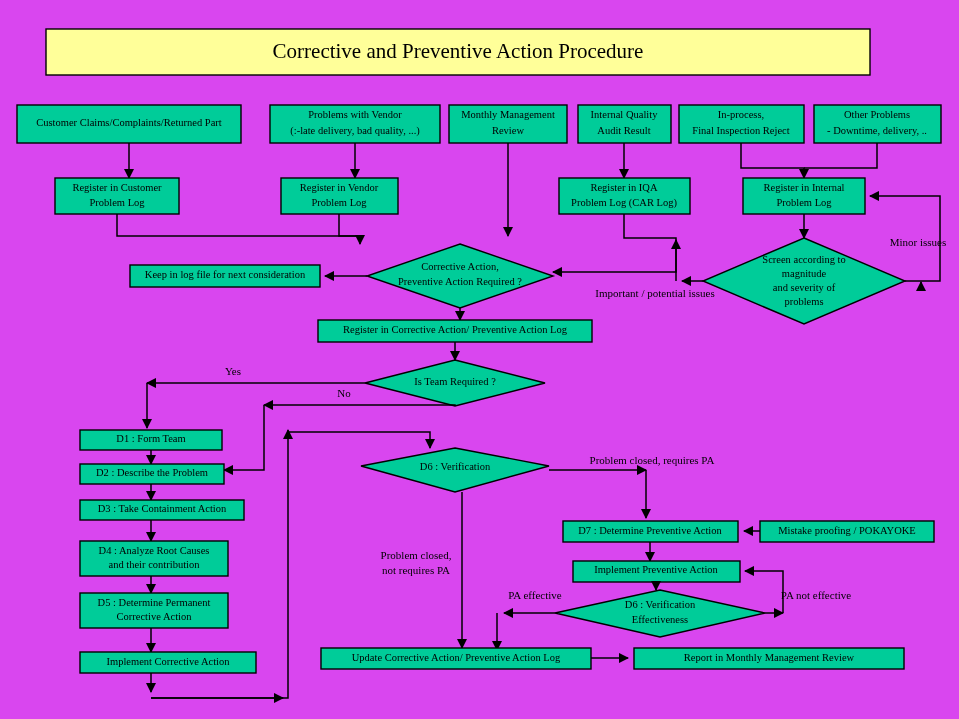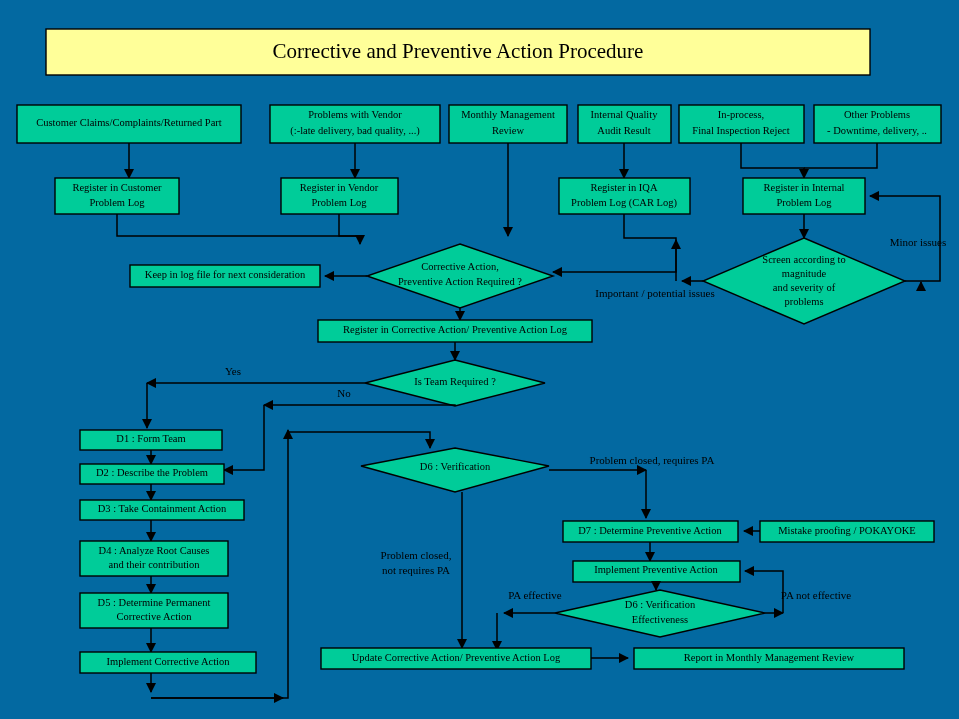--- a/index.html
+++ b/index.html
@@ -9,21 +9,21 @@
   .nodeText{font-family:"Liberation Serif",serif;font-size:11px;fill:#000;text-anchor:middle;dominant-baseline:middle;}
   .nodeText.small{font-size:10.5px;}
   .edgeLabel{font-family:"Liberation Serif",serif;font-size:11px;fill:#000;text-anchor:middle;dominant-baseline:middle;}
   .titleText{font-family:"Liberation Serif",serif;font-size:21px;fill:#000;text-anchor:middle;dominant-baseline:middle;}
   .shape{stroke:#000;stroke-width:1.4;}
   .line{stroke:#000;stroke-width:1.5;fill:none;}
 </style>
 </head>
 <body>
 
-<div id="stage" style="background: #0369a1;">
+<div id="stage" style="background: #d946ef;">
 <svg viewBox="0 0 959 719" xmlns="http://www.w3.org/2000/svg">
   <defs>
     <marker id="arrow" viewBox="0 0 10 10" refX="9" refY="5" markerWidth="7" markerHeight="7" orient="auto-start-reverse">
       <path d="M 0 0 L 10 5 L 0 10 z" fill="#000"></path>
     </marker>
   </defs>
 
   <rect class="shape" x="46" y="29" width="824" height="46" fill="#ffff99"></rect>
   <text class="titleText" x="458" y="53">Corrective and Preventive Action Procedure</text>
 

